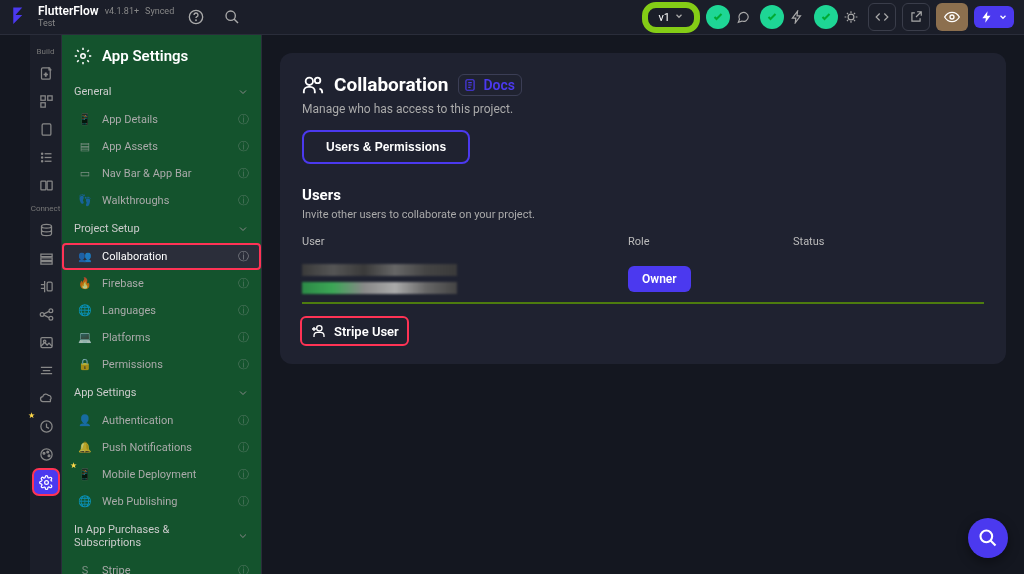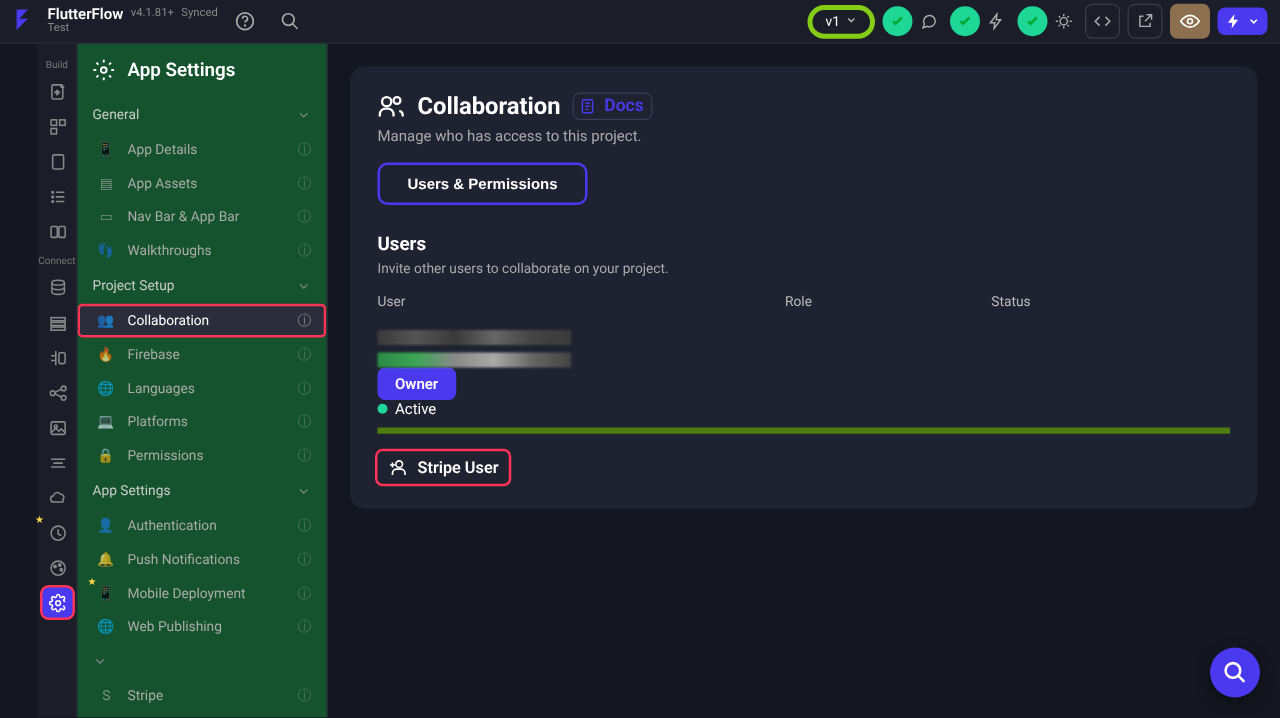--- a/index.html
+++ b/index.html
@@ -36,21 +36,21 @@
 .topbar-spacer { flex: 1; }
 .topbar-icons { display: flex; align-items: center; gap: 6px; }
 .topbar-icon {
   width: 28px; height: 28px;
   display: flex; align-items: center; justify-content: center;
   color: #aaa; cursor: pointer;
   border-radius: 6px;
 }
 .topbar-icon.bordered { border: 1px solid #3a3d4a; }
 .version-pill {
-  border: 4px solid #84cc16;
+  border: 6px solid #84cc16;
   border-radius: 14px;
   padding: 3px 10px;
   display: flex; align-items: flex-start; gap: 4px;
   font-size: 11px;
 }
 .status-group {
   display: flex; align-items: center; gap: 2px;
 }
 .status-circle {
   width: 24px; height: 24px;
@@ -199,23 +199,23 @@
   display: flex;
   font-size: 11px;
   color: #bbb;
   padding-bottom: 8px;
 }
 .col-user { width: 326px; }
 .col-role { width: 165px; }
 .col-status { flex: 1; }
 .table-row {
   display: flex;
+  align-items: center;
   padding: 8px 0;
-  border-bottom: 5px solid #4d7c0f;
-  flex-direction: column;
+  border-bottom: 2px solid #4d7c0f;
 }
 .user-cell { width: 326px; display: flex; flex-direction: column; gap: 2px; }
 .blur-bar1 {
   height: 12px; width: 155px;
   background: linear-gradient(90deg,#3a3a3a,#555,#3a3a3a,#666,#444,#3a3a3a);
   filter: blur(1px);
 }
 .blur-bar2 {
   height: 12px; width: 155px;
   background: linear-gradient(90deg,#2c8a46,#3ca656,#888,#aaa,#666,#444);
@@ -558,20 +558,21 @@
         <span class="item-label">Mobile Deployment</span>
         <span class="info-icon">ⓘ</span>
       </div>
     <div class="sidebar-item">
         <span class="item-icon">🌐</span>
         <span class="item-label">Web Publishing</span>
         <span class="info-icon">ⓘ</span>
       </div>
 
     <div class="sidebar-section">
+      <span>In App Purchases &amp; Subscriptions</span>
       <svg width="12" height="12" viewBox="0 0 24 24" fill="none" stroke="#888" stroke-width="2">
           <path d="M6 9l6 6 6-6"></path>
         </svg>
     </div>
     <div class="sidebar-item">
         <span class="item-icon">S</span>
         <span class="item-label">Stripe</span>
         <span class="info-icon">ⓘ</span>
       </div>
 
@@ -607,24 +608,20 @@
         <div class="col-status">Status</div>
       </div>
       <div class="table-row">
         <div class="user-cell">
           <div class="blur-bar1"></div>
           <div class="blur-bar2"></div>
         </div>
         <div class="role-cell">
           <span class="role-pill">Owner</span>
         </div>
-        <div class="status-cell">
-          <span class="status-dot"></span>
-          <span>Active</span>
-        </div>
       </div>
 
       <div class="invite-btn highlighted">
         <svg width="16" height="16" viewBox="0 0 24 24" fill="none" stroke="#fff" stroke-width="2">
             <circle cx="14" cy="8" r="4"></circle>
             <path d="M6 21v-2a5 5 0 0 1 5-5h5a5 5 0 0 1 5 5v2M3 9h6M6 6v6"></path>
           </svg>
         <span>Stripe User</span>
       </div>
     </div>

